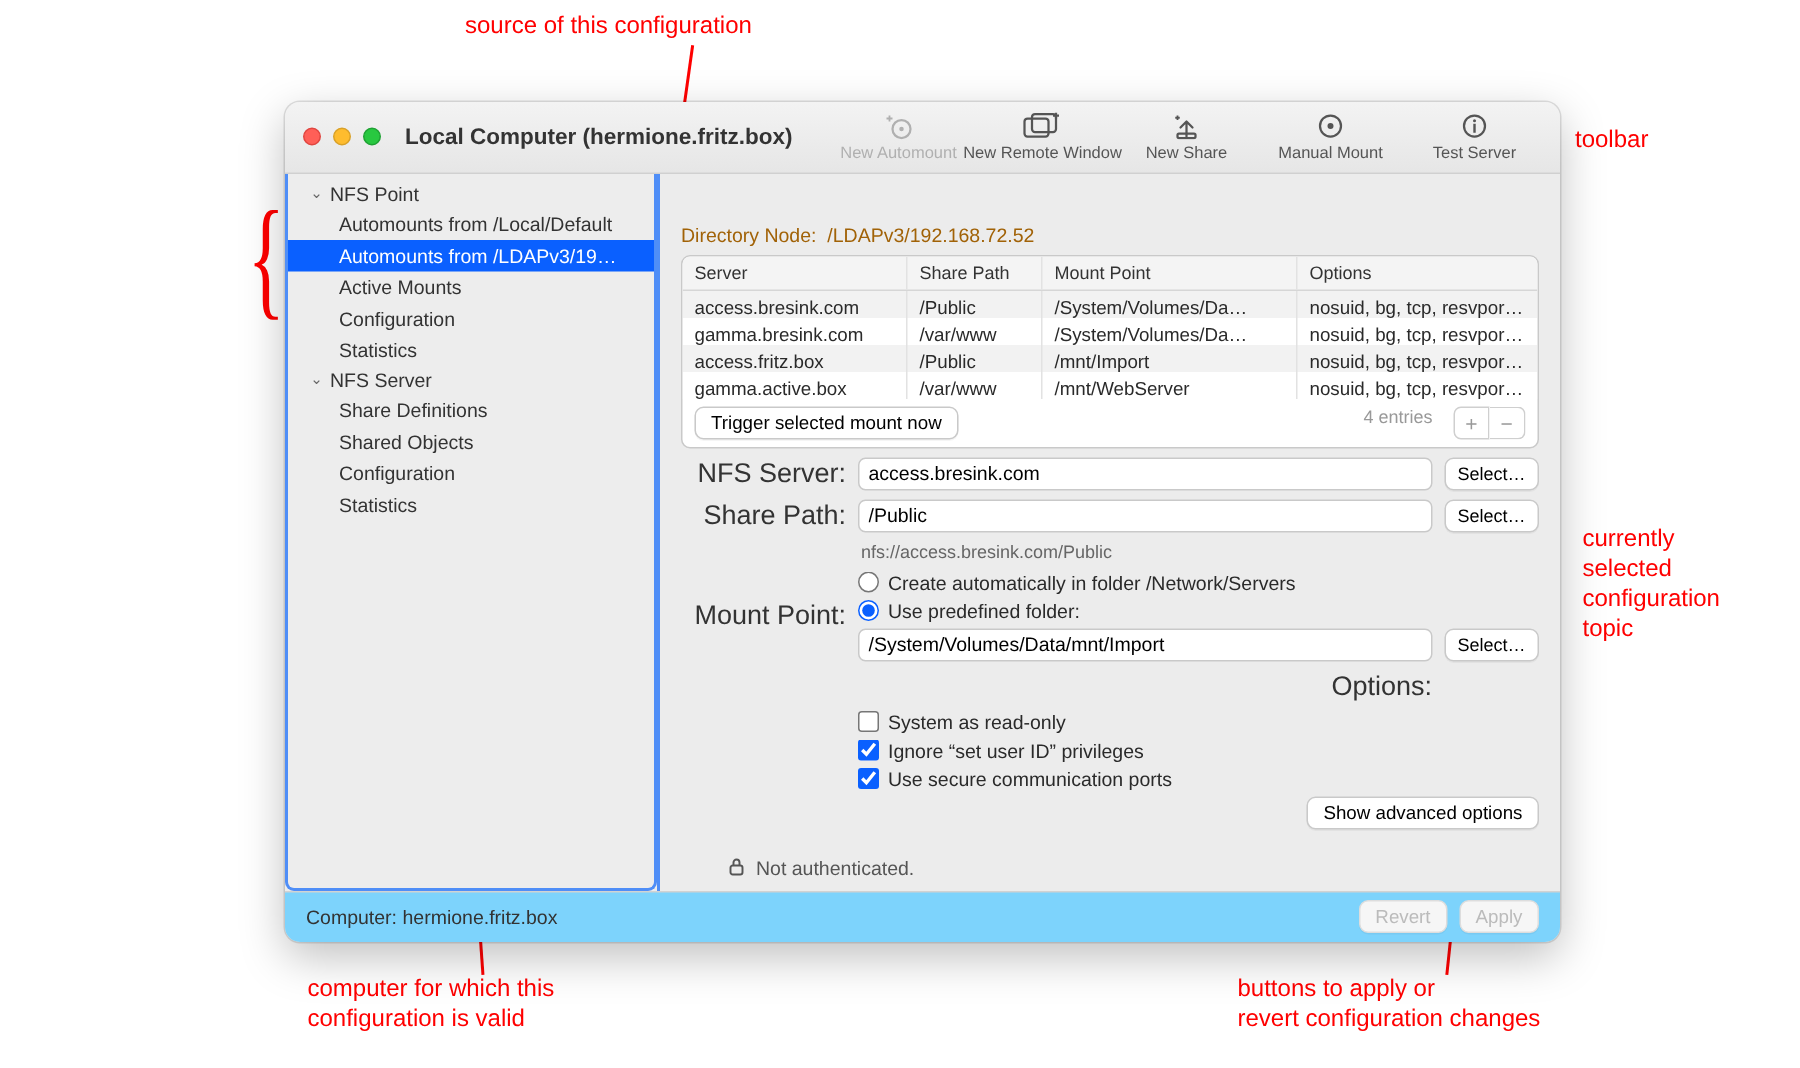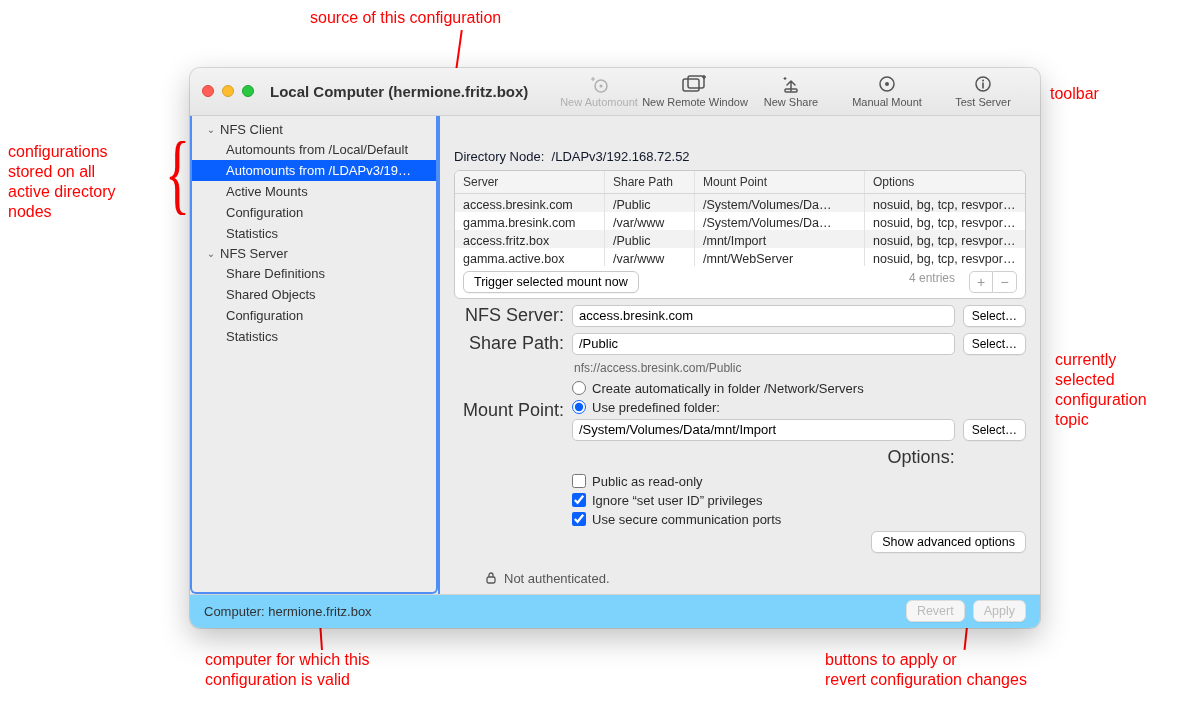--- a/index.html
+++ b/index.html
@@ -34,21 +34,21 @@
   
   .body { flex:1; display:flex; }
   .sidebar { width: 250px; background:#ededed; border-right:1px solid #d0d0d0; border:2px solid #4f8ef7; border-top:none; border-left:none; border-bottom:none; display:flex; flex-direction:column;}
   .sidebar-inner { flex:1; border:2px solid #4f8ef7; border-radius:0 0 6px 6px; border-top:none; margin:0 0px 0 0; padding:4px 0;}
   .tree-group { padding: 2px 10px 2px 14px; display:flex; align-items:center; gap:4px; font-size:13px; color:#333;}
   .tree-group .chev { font-size:10px; color:#666; display:inline-block; width:10px; text-align:center;}
   .tree-item { padding: 3px 10px 3px 34px; font-size:13px; color:#333; white-space:nowrap; overflow:hidden; text-overflow:ellipsis;}
   .tree-item.selected { background:#0a60ff; color:#fff; }
   
   .main { flex:1; background:#ececec; padding:10px 14px 8px; display:flex; flex-direction:column; gap:6px; overflow:hidden;}
-  .dir-node { font-size:13px; color:#0f172a;margin-top:23px; }
+  .dir-node { font-size:13px; color:#a16207;margin-top:23px; }
   .table { border:1px solid #c9c9c9; border-radius:6px; background:#fff; overflow:hidden; }
   .thead { display:flex; background:#f4f4f4; border-bottom:1px solid #d6d6d6; font-size:12px; color:#333;}
   .thead > div, .trow > div { padding:4px 8px; border-right:1px solid #e2e2e2; overflow:hidden; text-overflow:ellipsis; white-space:nowrap;}
   .thead > div:last-child, .trow > div:last-child { border-right:none;}
   .col-srv { width: 150px;} .col-shp { width:90px;} .col-mp { width:170px;} .col-opt { flex:1;}
   .tbody { max-height:72px; overflow:hidden;}
   .trow { display:flex; font-size:12.5px; height:18px;}
   .trow:nth-child(odd){ background:#f2f2f2;}
   .trow:nth-child(even){ background:#fff;}
   .table-footer { display:flex; align-items:flex-start; padding:5px 8px; gap:8px;}
@@ -76,24 +76,20 @@
 </style>
 </head>
 <body>
 <div class="stage">
 
 <div class="annotation" style="left:310px; top:8px;">source of this configuration</div>
 <div class="pointer" style="left:458px; top:30px; height:40px; transform:rotate(8deg);"></div>
 
 <div class="annotation" style="left:1050px; top:84px;">toolbar</div>
 
-<div class="annotation" style="left:8px; top:142px; white-space:pre;">configurations
-stored on all
-active directory
-nodes</div>
 <div class="brace" style="left:165px; top:148px;">{</div>
 
 <div class="annotation" style="left:205px; top:455px; white-space:pre;">list of configuration
 topics, ordered by
 client and server</div>
 
 <div class="annotation" style="left:205px; top:650px; white-space:pre;">computer for which this
 configuration is valid</div>
 <div class="pointer" style="left:320px; top:622px; height:28px; transform:rotate(-4deg);"></div>
 
@@ -165,21 +161,21 @@
         <div class="lbl">Test Server</div>
       </div>
     </div>
   </div>
 
   <div class="body">
     <div class="sidebar">
       <div class="sidebar-inner">
         <div class="tree-group">
           <span class="chev">⌄</span>
-          <span>NFS Client</span>
+          <span>NFS Point</span>
         </div>
         <div class="tree-item">Automounts from /Local/Default</div>
         <div class="tree-item selected">Automounts from /LDAPv3/19…</div>
         <div class="tree-item">Active Mounts</div>
         <div class="tree-item">Configuration</div>
         <div class="tree-item">Statistics</div>
         <div class="tree-group">
           <span class="chev">⌄</span>
           <span>NFS Server</span>
         </div>
@@ -265,21 +261,21 @@
             <input class="txt-input" style="flex: 1 1 0%;" value="/System/Volumes/Data/mnt/Import">
             <button class="mac-btn small">Select…</button>
           </div>
         </div>
         <div></div>
 
         <label>Options:</label>
         <div class="options-block">
           <div class="check-row">
             <input type="checkbox" style="">
-            <span>Public as read-only</span>
+            <span>System as read-only</span>
           </div>
           <div class="check-row">
             <input type="checkbox" checked="" style="">
             <span>Ignore “set user ID” privileges</span>
           </div>
           <div class="check-row">
             <input type="checkbox" checked="" style="">
             <span>Use secure communication ports</span>
           </div>
           <div class="adv-row">

